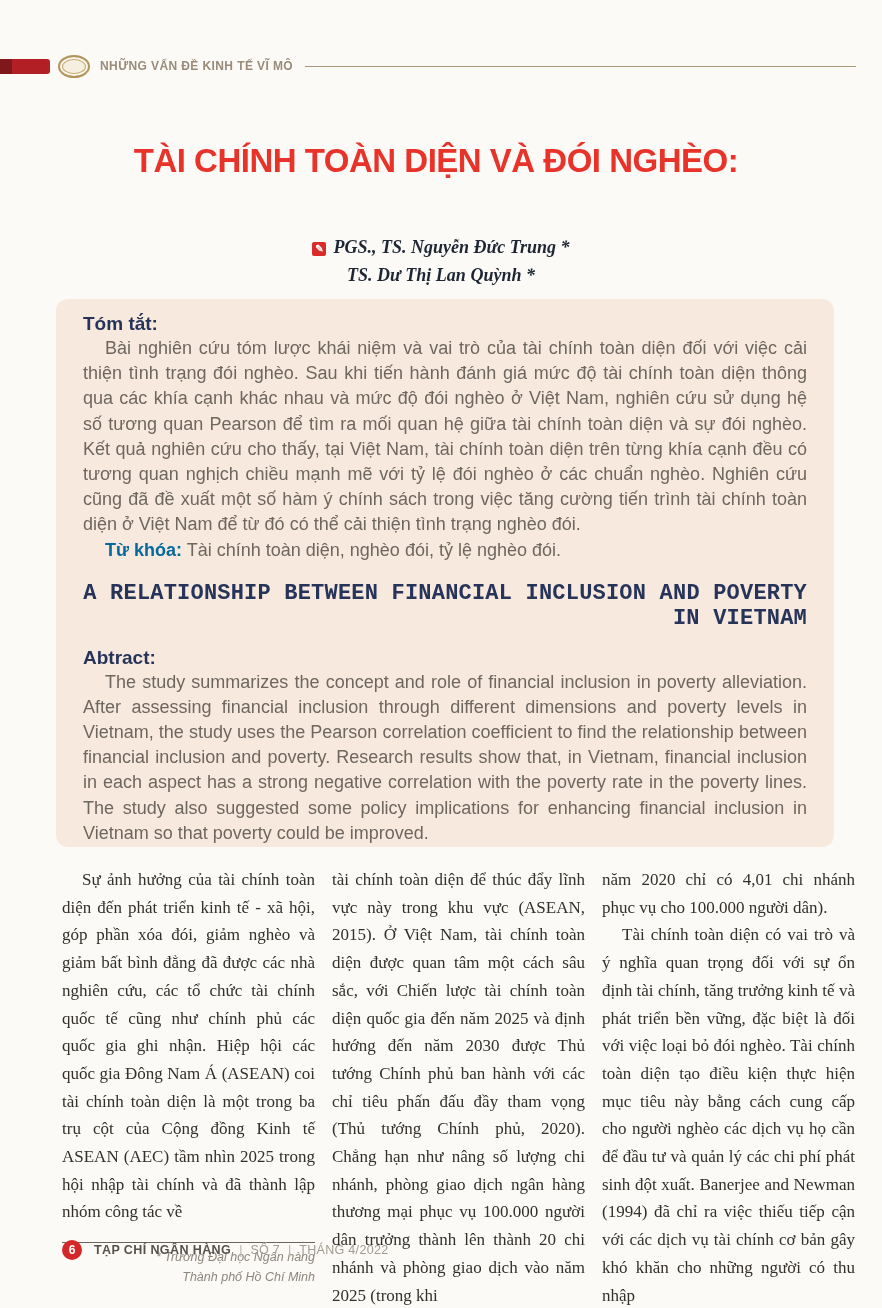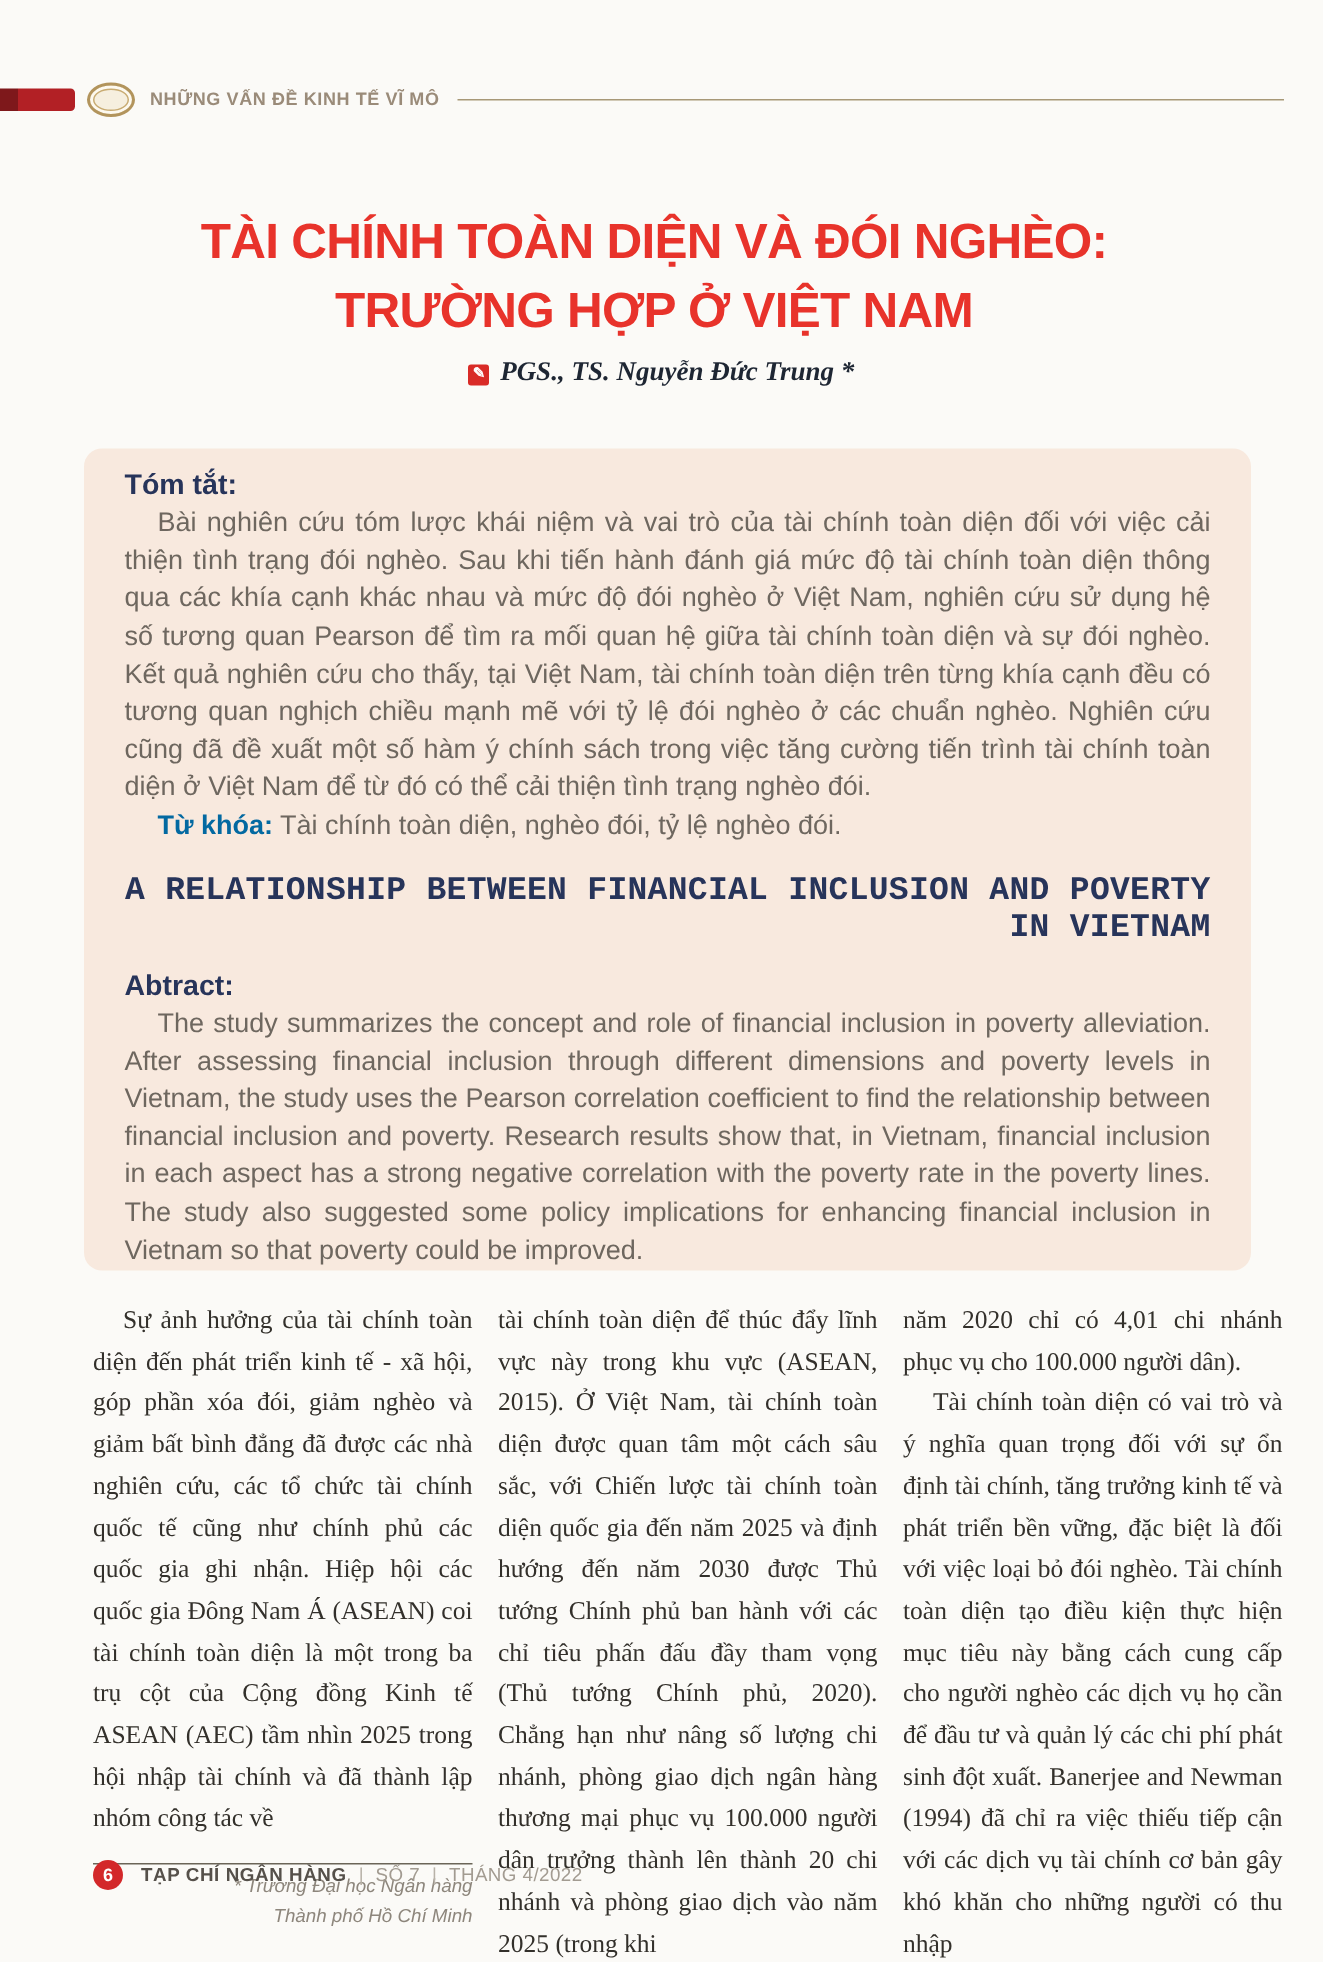--- a/index.html
+++ b/index.html
@@ -193,27 +193,27 @@
 
   <div class="hdr">
     <div class="hdr-redbar"></div>
     <div class="hdr-logo"></div>
     <div class="hdr-label">NHỮNG VẤN ĐỀ KINH TẾ VĨ MÔ</div>
     <div class="hdr-rule"></div>
   </div>
 
   <div class="title">
     <div>TÀI CHÍNH TOÀN DIỆN VÀ ĐÓI NGHÈO:</div>
-    <div>TRƯỜNG HỢP Ở VIỆT NAM</div>
   </div>
 
   <div class="authors">
     <div>
       <span class="pen-badge">✎</span><span>PGS., TS. Nguyễn Đức Trung *</span>
     </div>
+    <div>TS. Dư Thị Lan Quỳnh *</div>
   </div>
 
   <div class="abs-box">
     <h2>Tóm tắt:</h2>
     <p>Bài nghiên cứu tóm lược khái niệm và vai trò của tài chính toàn diện đối với việc cải thiện tình trạng đói nghèo. Sau khi tiến hành đánh giá mức độ tài chính toàn diện thông qua các khía cạnh khác nhau và mức độ đói nghèo ở Việt Nam, nghiên cứu sử dụng hệ số tương quan Pearson để tìm ra mối quan hệ giữa tài chính toàn diện và sự đói nghèo. Kết quả nghiên cứu cho thấy, tại Việt Nam, tài chính toàn diện trên từng khía cạnh đều có tương quan nghịch chiều mạnh mẽ với tỷ lệ đói nghèo ở các chuẩn nghèo. Nghiên cứu cũng đã đề xuất một số hàm ý chính sách trong việc tăng cường tiến trình tài chính toàn diện ở Việt Nam để từ đó có thể cải thiện tình trạng nghèo đói.</p>
     <p><span class="kw-label">Từ khóa:</span><span> Tài chính toàn diện, nghèo đói, tỷ lệ nghèo đói.</span></p>
 
     <div class="en-title">A RELATIONSHIP BETWEEN FINANCIAL INCLUSION AND POVERTY IN VIETNAM</div>
 
     <h2>Abtract:</h2>

